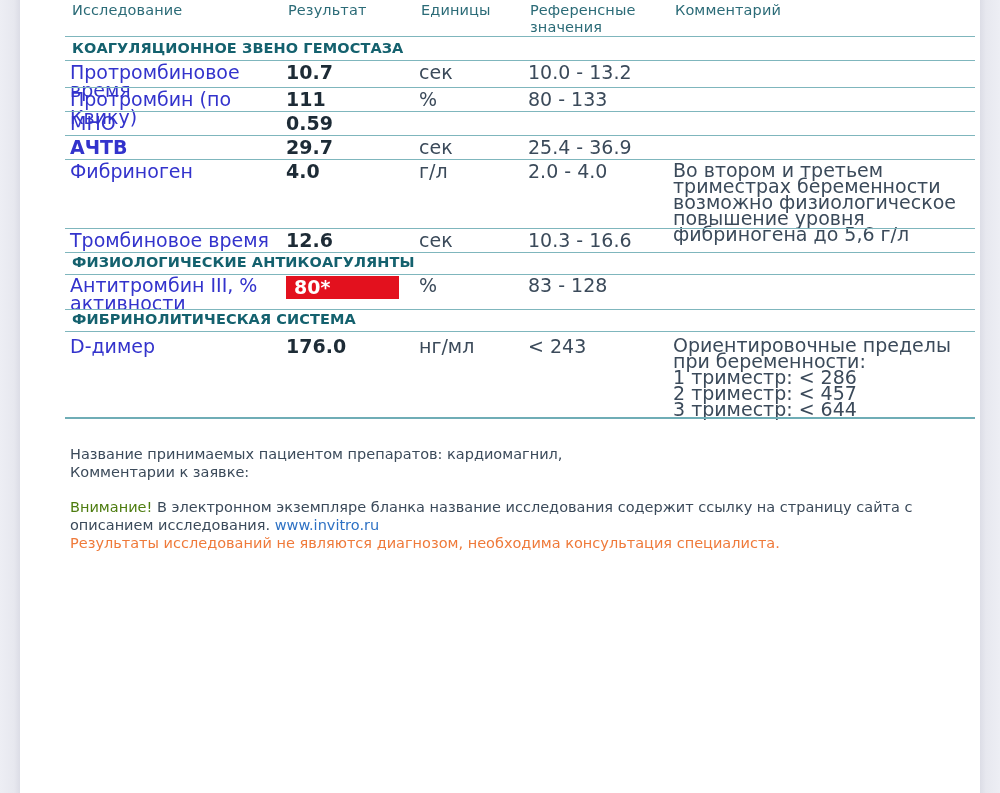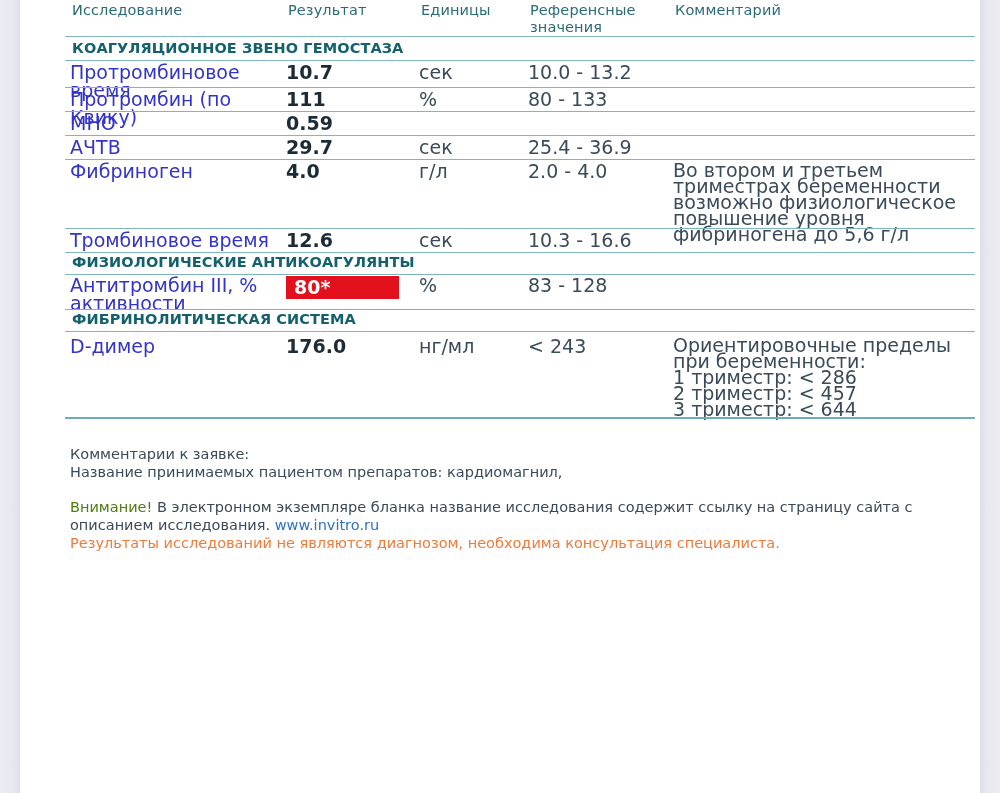--- a/index.html
+++ b/index.html
@@ -192,21 +192,21 @@
     <div class="row" style="top:135px;">
       <div class="cell c-name" style="top:-21px;">МНО</div>
       <div class="cell c-result" style="top:-21px;">0.59</div>
       <div class="cell c-units" style="top:-21px;"></div>
       <div class="cell c-ref" style="top:-21px;"></div>
       <div class="cell c-comment" style="top:-21px;"></div>
     </div>
     <div class="rowline" style="top:135px;"></div>
 
     <div class="row" style="top:159px;">
-      <div class="cell c-name" style="top:-21px;">АЧТВ</div>
+      <div class="cell c-name" style="top:-21px;font-weight:bold;">АЧТВ</div>
       <div class="cell c-result" style="top:-21px;">29.7</div>
       <div class="cell c-units" style="top:-21px;">сек</div>
       <div class="cell c-ref" style="top:-21px;">25.4 - 36.9</div>
       <div class="cell c-comment" style="top:-21px;"></div>
     </div>
     <div class="rowline" style="top:159px;"></div>
 
     <div class="row" style="top:162px; height:66px;">
       <div class="cell c-name">Фибриноген</div>
       <div class="cell c-result">4.0</div>
@@ -254,20 +254,20 @@
 1 триместр: &lt; 286
 2 триместр: &lt; 457
 3 триместр: &lt; 644</div>
     </div>
     <div class="rowline thick" style="top:417px;"></div>
 
   </div>
 
   <div class="notes">
     <div class="gap"></div>
+    <p class="note-line">Название принимаемых пациентом препаратов: кардиомагнил,</p>
     <p class="note-line">Комментарии к заявке:</p>
-    <p class="note-line">Название принимаемых пациентом препаратов: кардиомагнил,</p>
     <div class="gap"></div>
     <p class="note-line"><span class="warn">Внимание!</span><span> В электронном экземпляре бланка название исследования содержит ссылку на страницу сайта с описанием исследования. </span><span class="link">www.invitro.ru</span></p>
     <p class="note-line orange-line">Результаты исследований не являются диагнозом, необходима консультация специалиста.</p>
   </div>
 
 </div>
 
 </body></html>

